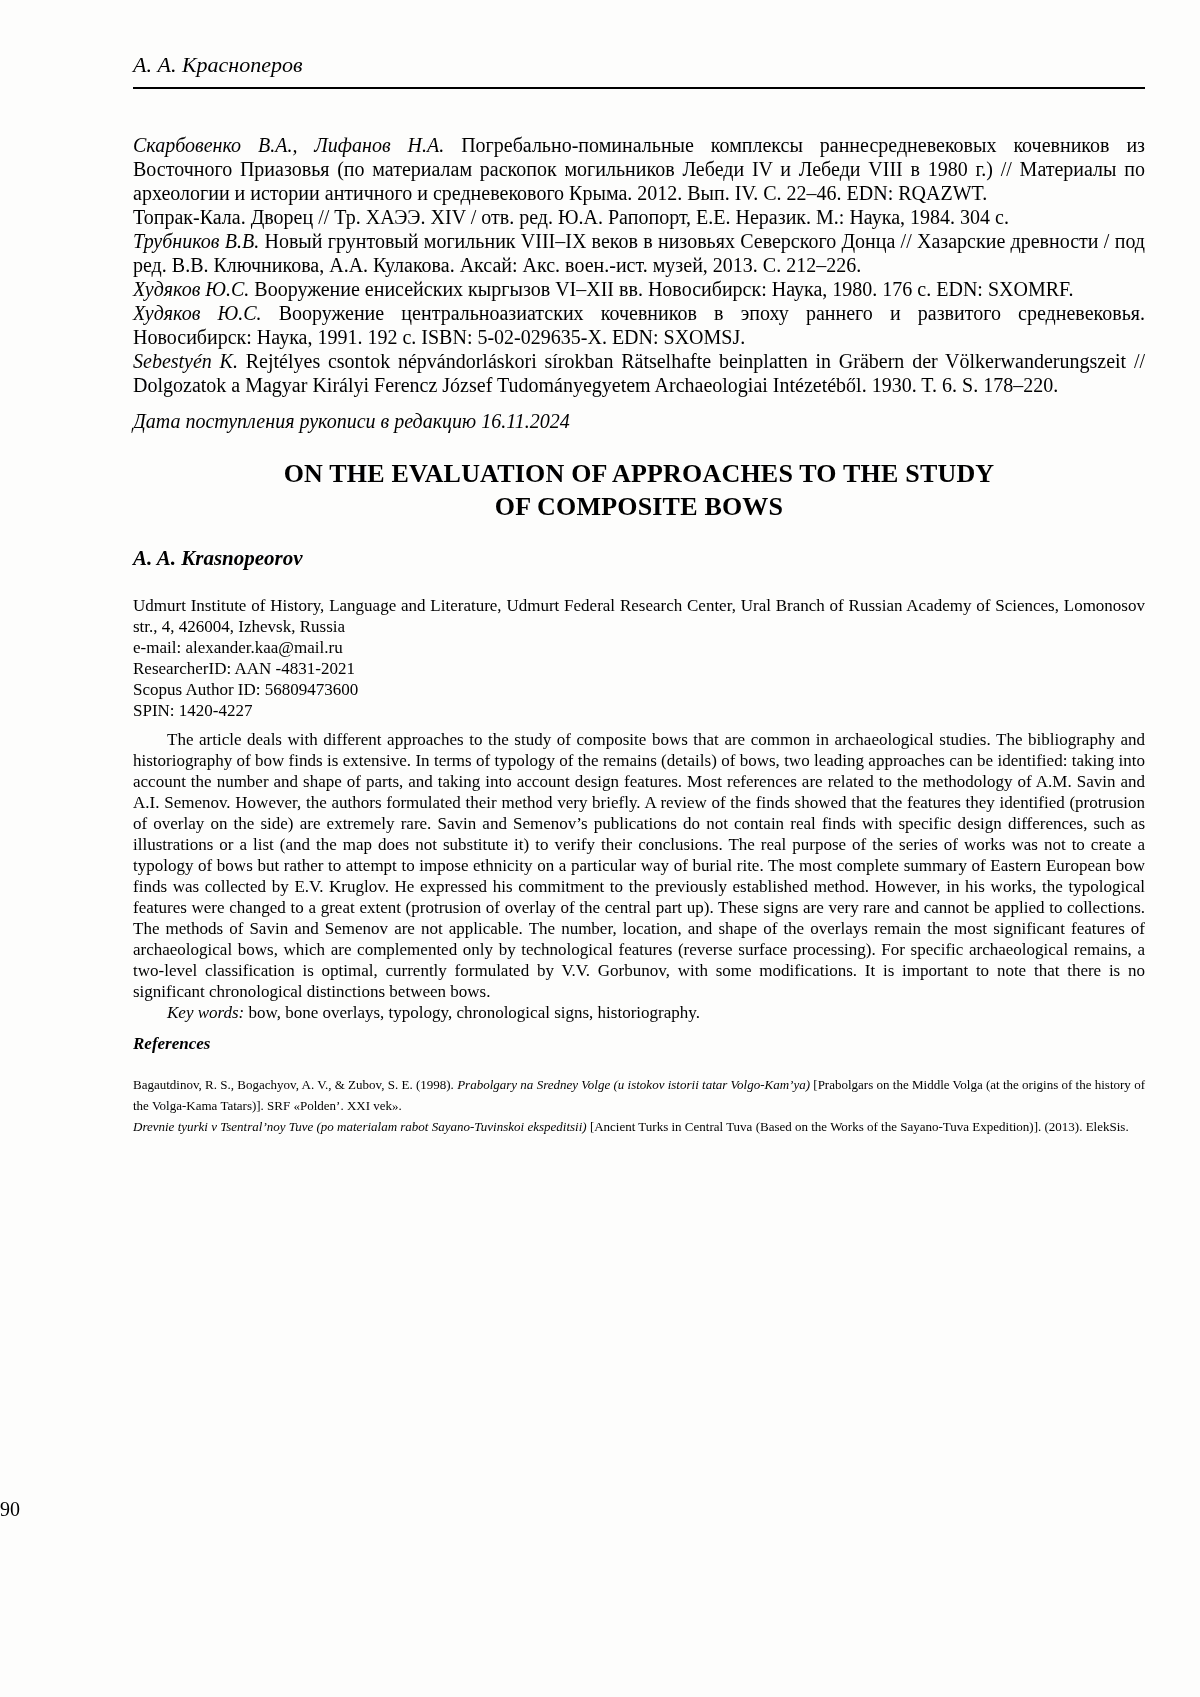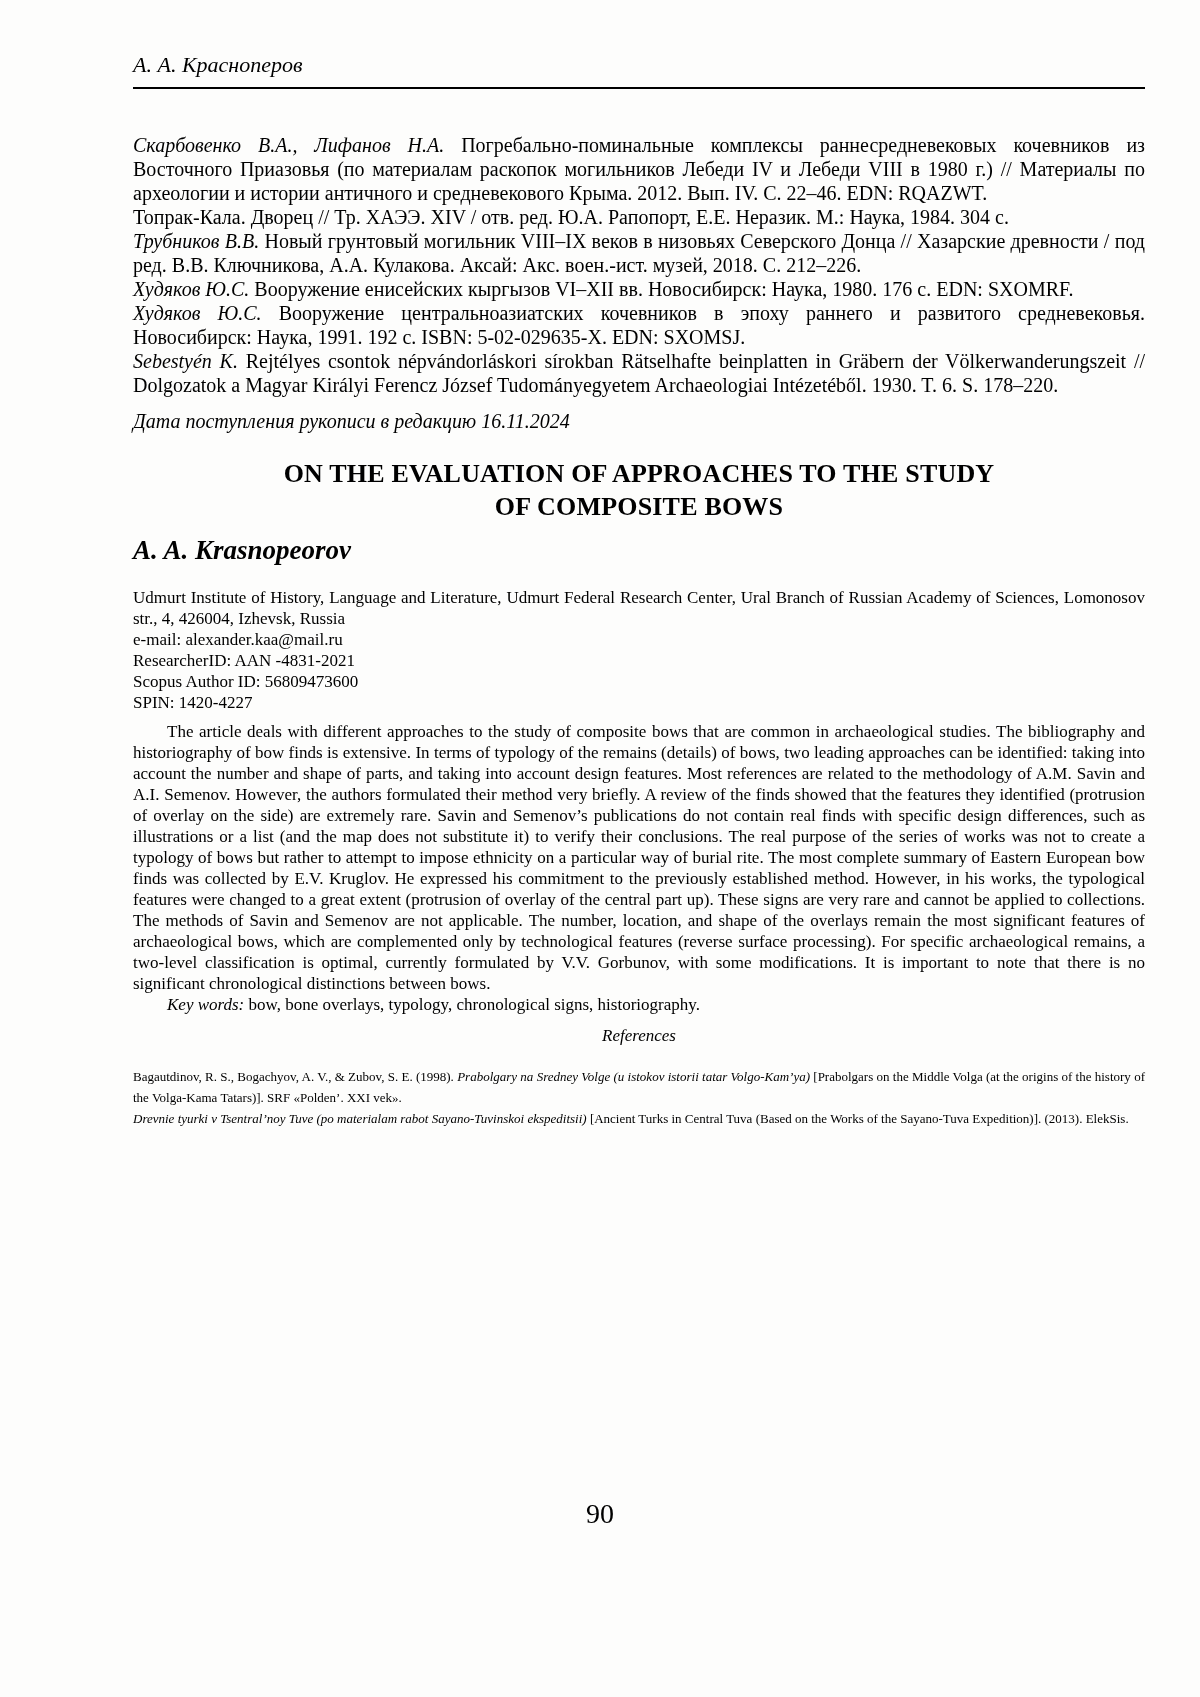--- a/index.html
+++ b/index.html
@@ -48,22 +48,22 @@
   .title {
     margin-top: 24px;
     text-align: center;
     font-size: 26px;
     font-weight: bold;
     line-height: 33px;
     letter-spacing: 0.2px;
   }
   
   .author-name {
-    margin-top: 14px;
-    font-size: 27px;
+    margin-top: 22px;
+    font-size: 21px;
     line-height: 26px;
     font-weight: bold;
     font-style: italic;
   }
   
   .meta {
     margin-top: 24px;
     font-size: 17px;
     line-height: 21px;
   }
@@ -77,57 +77,56 @@
     text-indent: 34px;
   }
   .keywords {
     font-size: 17px;
     line-height: 21px;
     text-indent: 34px;
   }
   
   .refs-heading {
     margin-top: 10px;
-    text-align: center;
+    text-align: left;
     font-size: 17px;
     line-height: 21px;
-    font-weight: normal;
+    font-weight: bold;
     font-style: italic;
   }
   .references {
     margin-top: 20px;
     font-size: 13px;
     line-height: 21px;
     text-align: justify;
   }
   .references p { margin: 0; }
   
   .page-number {
     position: absolute;
     top: 1498px;
     left: 0;
     width: 100%;
-    text-align: center;
-    font-size: 28px;
+    font-size: 20px;
   }
 </style>
 </head>
 <body>
 
 <div class="page">
 
   <header>
     <div class="running-head">А. А. Красноперов</div>
     <hr class="head-rule">
   </header>
 
   <section class="bibliography">
     <p><span class="it">Скарбовенко В.А., Лифанов Н.А.</span><span> Погребально-поминальные комплексы раннесредневековых кочевников из Восточного Приазовья (по материалам раскопок могильников Лебеди IV и Лебеди VIII в 1980 г.) // Материалы по археологии и истории античного и средневекового Крыма. 2012. Вып. IV. С. 22–46. EDN: RQAZWT.</span></p>
     <p><span class="it"></span><span>Топрак-Кала. Дворец // Тр. ХАЭЭ. XIV / отв. ред. Ю.А. Рапопорт, Е.Е. Неразик. М.: Наука, 1984. 304 с.</span></p>
-    <p><span class="it">Трубников В.В.</span><span> Новый грунтовый могильник VIII–IX веков в низовьях Северского Донца // Хазарские древности / под ред. В.В. Ключникова, А.А. Кулакова. Аксай: Акс. воен.-ист. музей, 2018. С. 212–226.</span></p>
+    <p><span class="it">Трубников В.В.</span><span> Новый грунтовый могильник VIII–IX веков в низовьях Северского Донца // Хазарские древности / под ред. В.В. Ключникова, А.А. Кулакова. Аксай: Акс. воен.-ист. музей, 2013. С. 212–226.</span></p>
     <p><span class="it">Худяков Ю.С.</span><span> Вооружение енисейских кыргызов VI–XII вв. Новосибирск: Наука, 1980. 176 с. EDN: SXOMRF.</span></p>
     <p><span class="it">Худяков Ю.С.</span><span> Вооружение центральноазиатских кочевников в эпоху раннего и развитого средневековья. Новосибирск: Наука, 1991. 192 с. ISBN: 5-02-029635-X. EDN: SXOMSJ.</span></p>
     <p><span class="it">Sebestyén K.</span><span> Rejtélyes csontok népvándorláskori sírokban Rätselhafte beinplatten in Gräbern der Völkerwanderungszeit // Dolgozatok a Magyar Királyi Ferencz József Tudományegyetem Archaeologiai Intézetéből. 1930. T. 6. S. 178–220.</span></p>
   </section>
 
   <p class="submission">Дата поступления рукописи в редакцию 16.11.2024</p>
 
   <h1 class="title"><span>ON THE EVALUATION OF APPROACHES TO THE STUDY</span><br><span>OF COMPOSITE BOWS</span></h1>
 
   <p class="author-name">A. A. Krasnopeorov</p>

